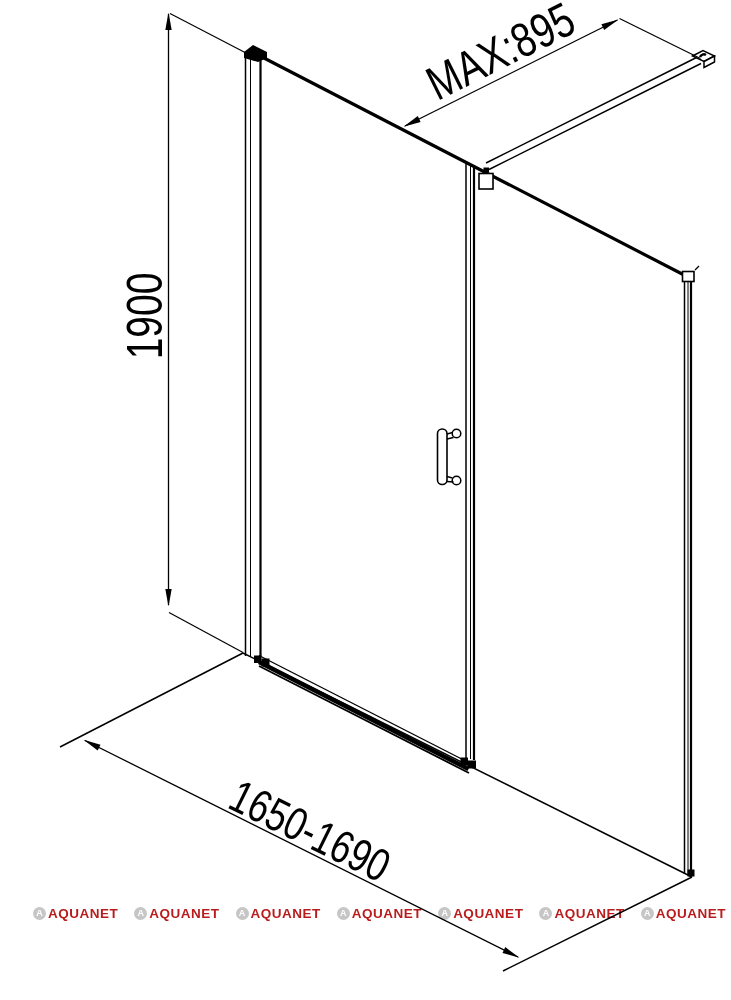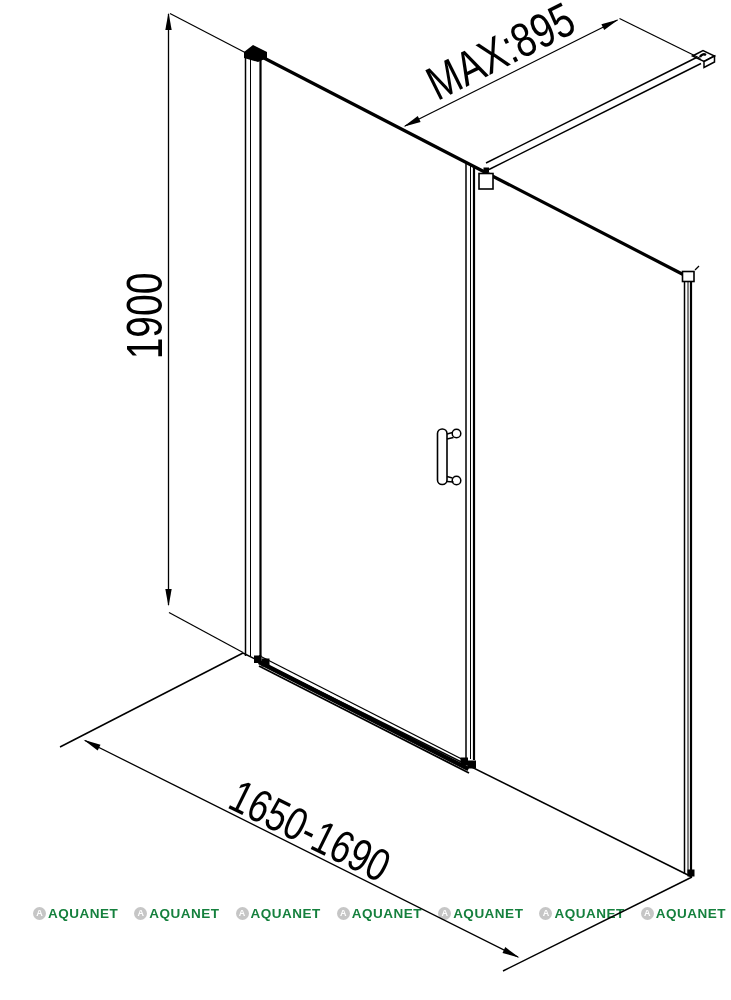--- a/index.html
+++ b/index.html
@@ -4,21 +4,21 @@
 <style>
   html,body{margin:0;padding:0;background:#fff;}
   #stage{position:relative;width:731px;height:1000px;background:#fff;overflow:hidden;
          font-family:"Liberation Sans",sans-serif;}
   #watermark-row{position:absolute;left:33px;top:902px;width:693px;height:22px;
                  display:flex;justify-content:space-between;align-items:center;z-index:1;}
   .wm{display:flex;align-items:center;white-space:nowrap;}
   .wm-icon{width:13px;height:13px;border-radius:50%;background:#c6c6c6;color:#fff;
            font-size:9px;font-weight:bold;line-height:13px;text-align:center;
            margin-right:2px;flex:0 0 auto;}
-  .wm-text{color:#15803d;font-size:13.5px;font-weight:bold;letter-spacing:0.5px;}
+  .wm-text{color:#b91c1c;font-size:13.5px;font-weight:bold;letter-spacing:0.5px;}
   svg{position:absolute;left:0;top:0;z-index:2;}
   .ln{stroke:#000;fill:none;}
   .fill{fill:#000;stroke:none;}
   .wfill{fill:#fff;stroke:#000;}
   .dim-text{fill:#000;}
 </style>
 </head>
 <body>
 
 <div id="stage">

